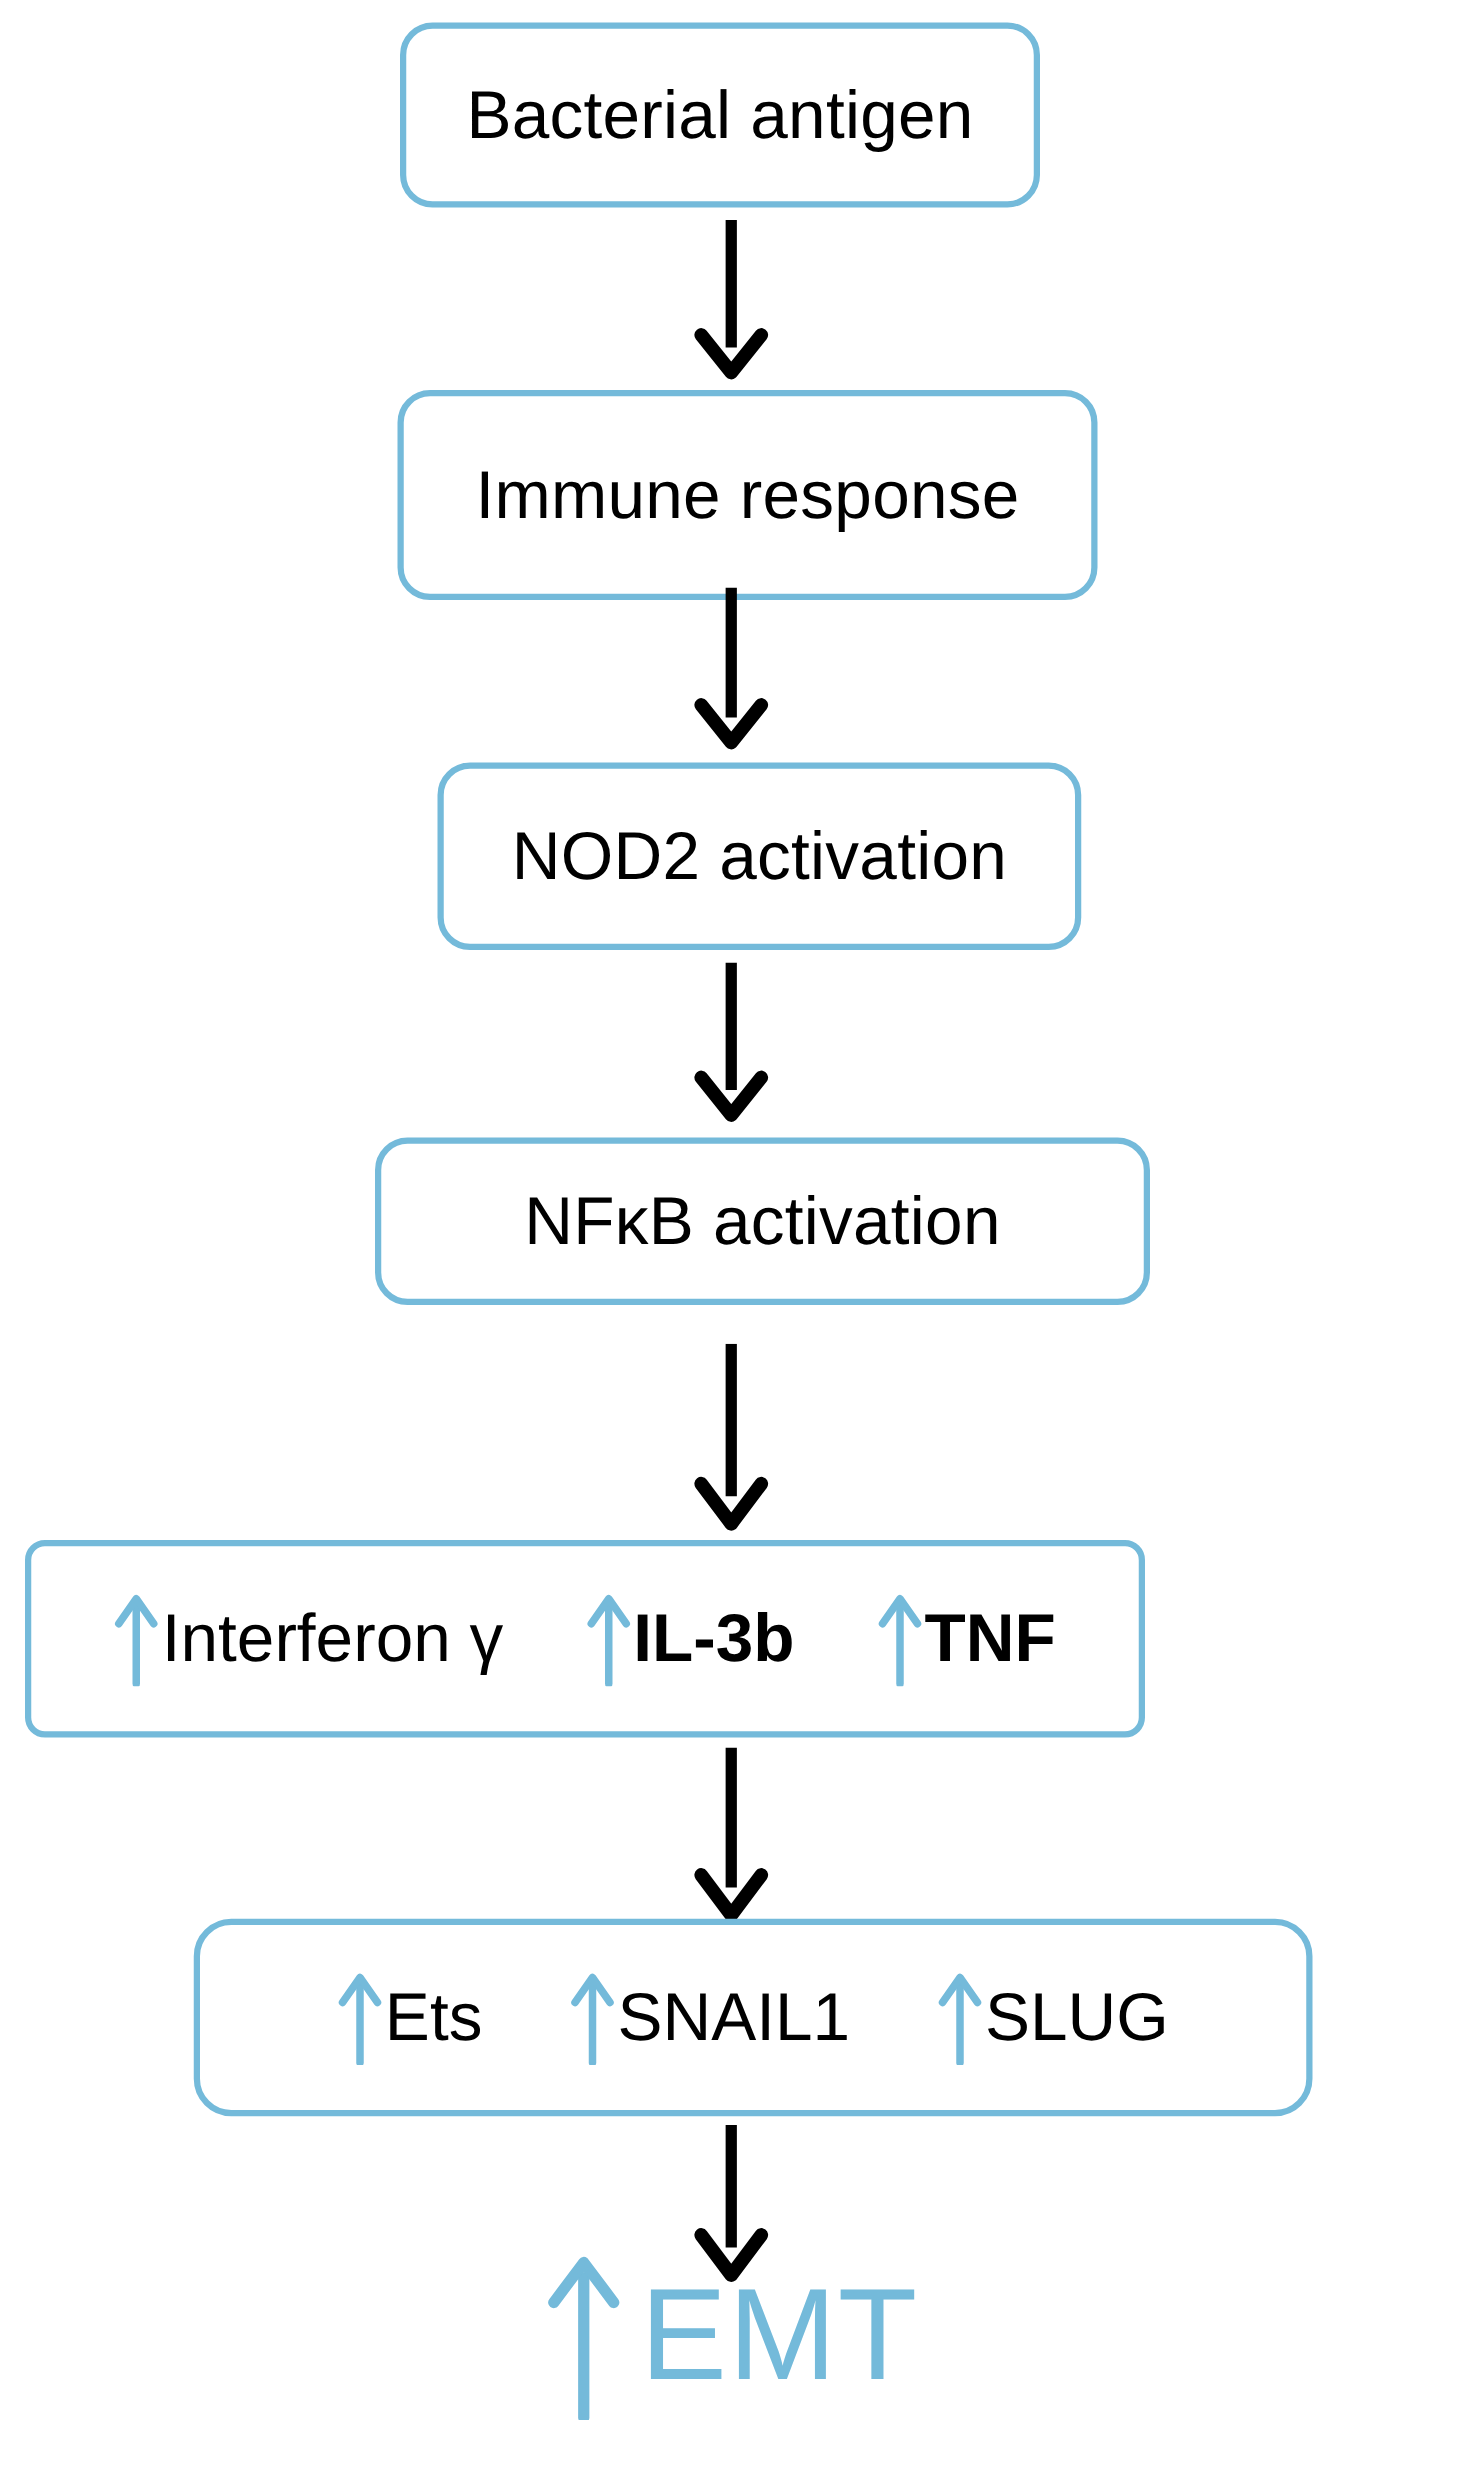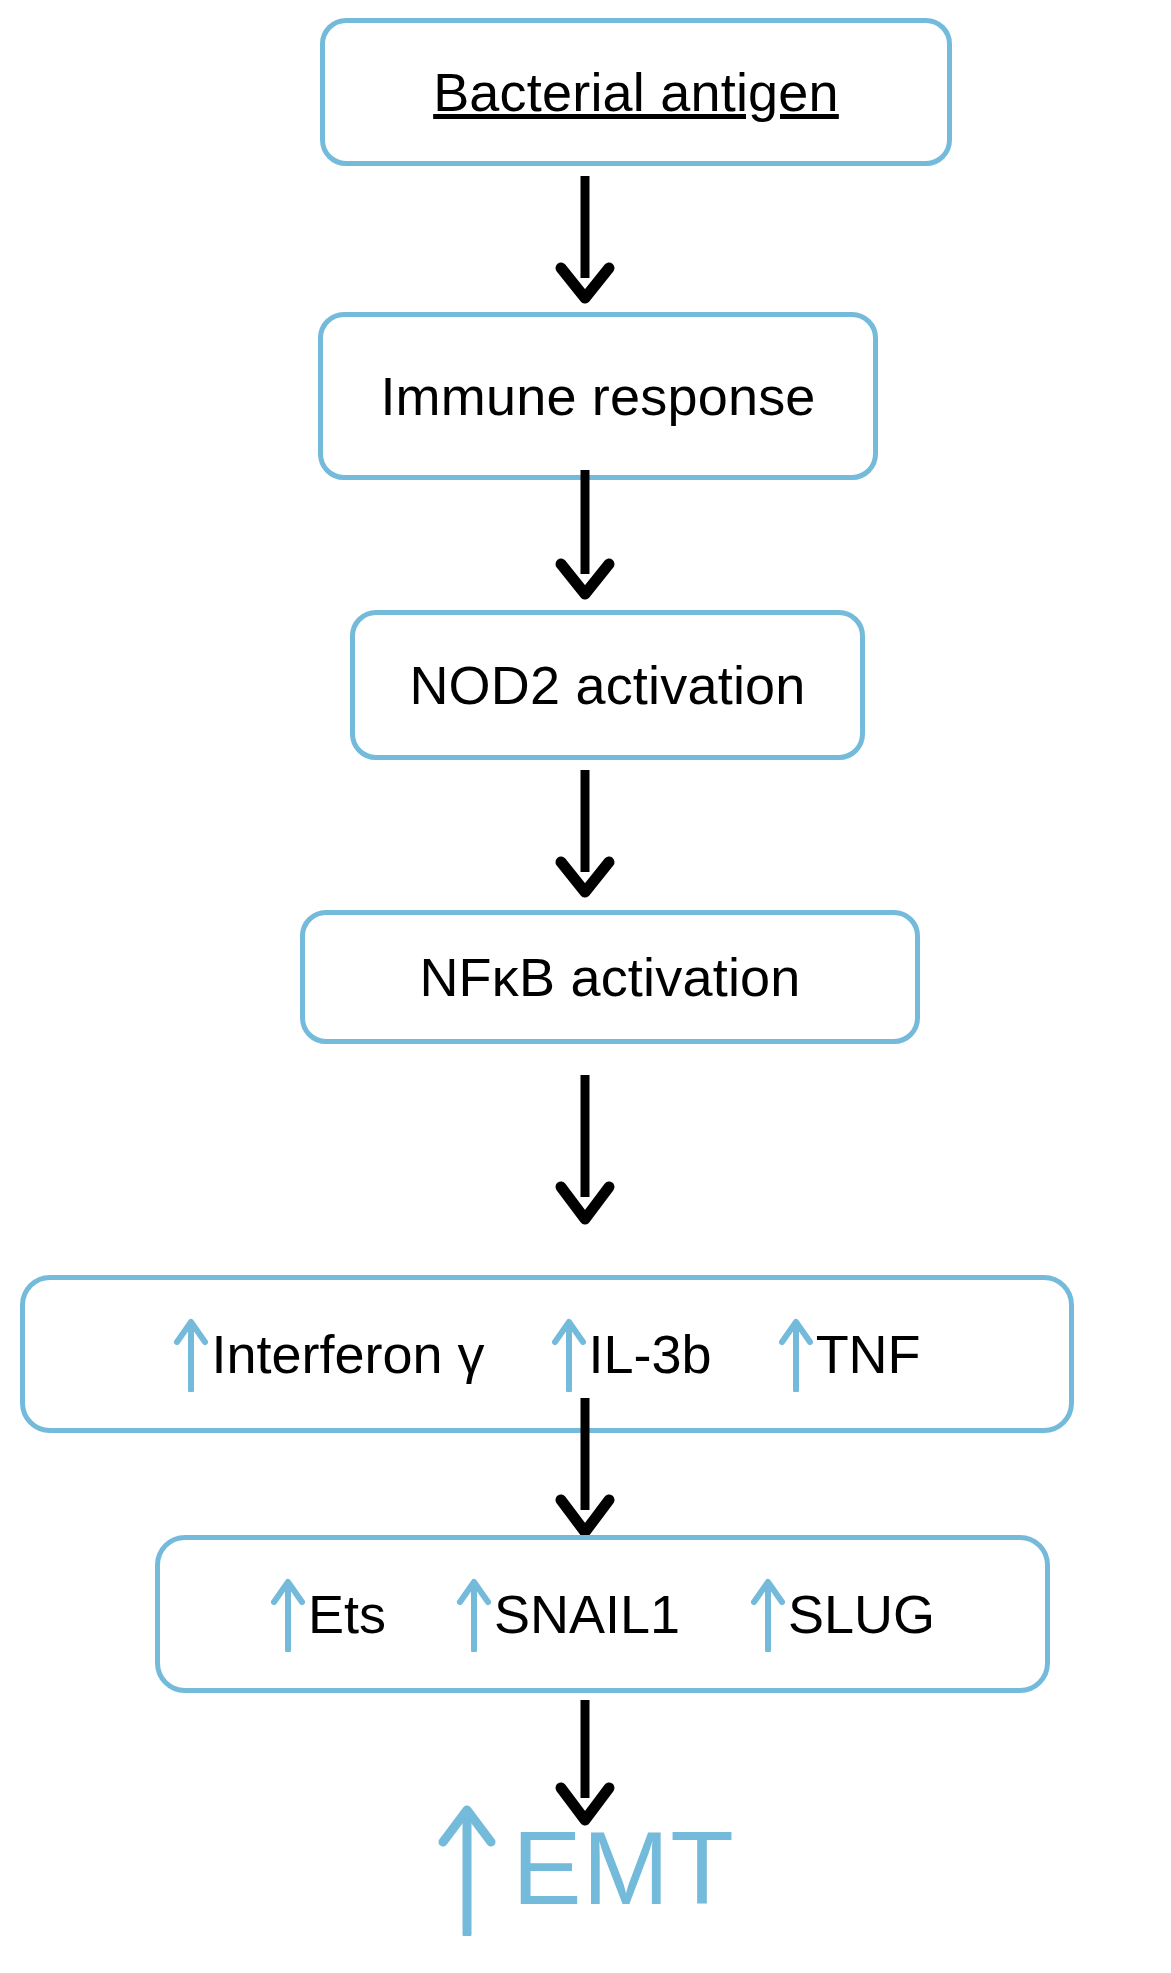--- a/index.html
+++ b/index.html
@@ -38,41 +38,41 @@
   .node-label {
     color: #000000;
     font-size: 54px;
     line-height: 1.05;
     letter-spacing: 0.2px;
     white-space: nowrap;
     text-align: center;
   }
 
   
-  #box-bacterial-antigen { left: 320px;  top: 18px;   width: 632px; height: 148px; text-decoration: underline; }
+  #box-bacterial-antigen { left: 320px;  top: 18px;   width: 512px; height: 148px; }
   #box-immune-response   { left: 318px;  top: 312px;  width: 560px; height: 168px; }
   #box-nod2-activation   { left: 330px;  top: 610px;  width: 515px; height: 150px; margin-left: 20px; }
   #box-nfkb-activation   { left: 300px;  top: 910px;  width: 620px; height: 134px; }
-  #box-cytokines         { left: 20px;   top: 1232px; width: 1054px; height: 158px; border-radius: 30px; margin-top: 43px; }
+  #box-cytokines         { left: 20px;   top: 1232px; width: 896px; height: 158px; border-radius: 16px; }
   #box-transcription-factors { left: 155px; top: 1535px; width: 895px; height: 158px; border-radius: 30px; }
 
   
   .row-items {
     display: flex;
     align-items: center;
     justify-content: center;
     width: 100%;
     height: 100%;
   }
   .row-item {
     display: inline-flex;
     align-items: center;
     white-space: nowrap;
   }
-  #box-cytokines .row-item + .row-item { margin-left: 66px; }
+  #box-cytokines .row-item + .row-item { margin-left: 66px; font-weight: bold; }
   #box-transcription-factors .row-item + .row-item { margin-left: 70px; }
 
   .up-arrow-svg { display: block; flex: 0 0 auto; }
   .row-item .item-text {
     color: #000000;
     font-size: 54px;
     line-height: 1;
     margin-left: 2px;
   }
 

